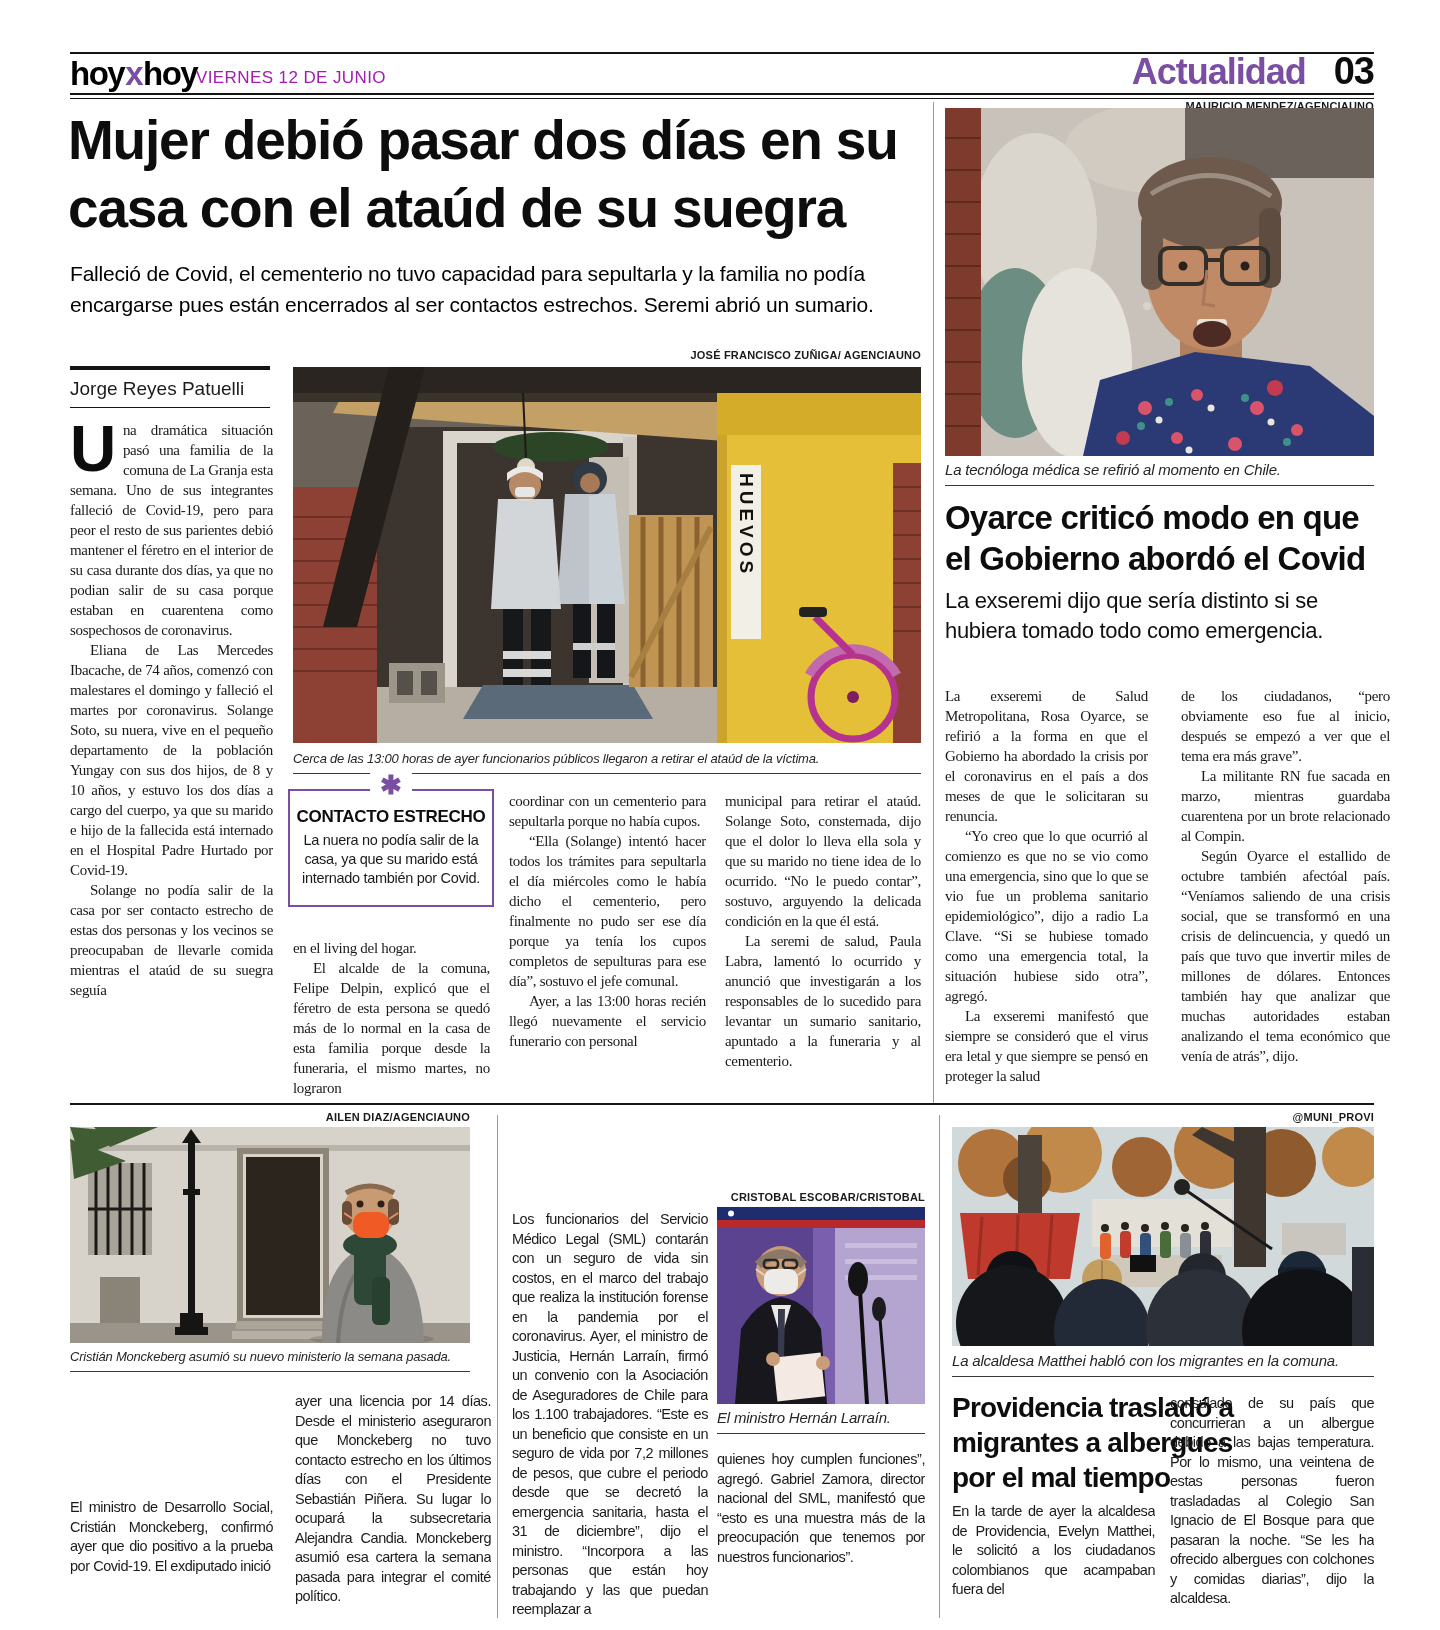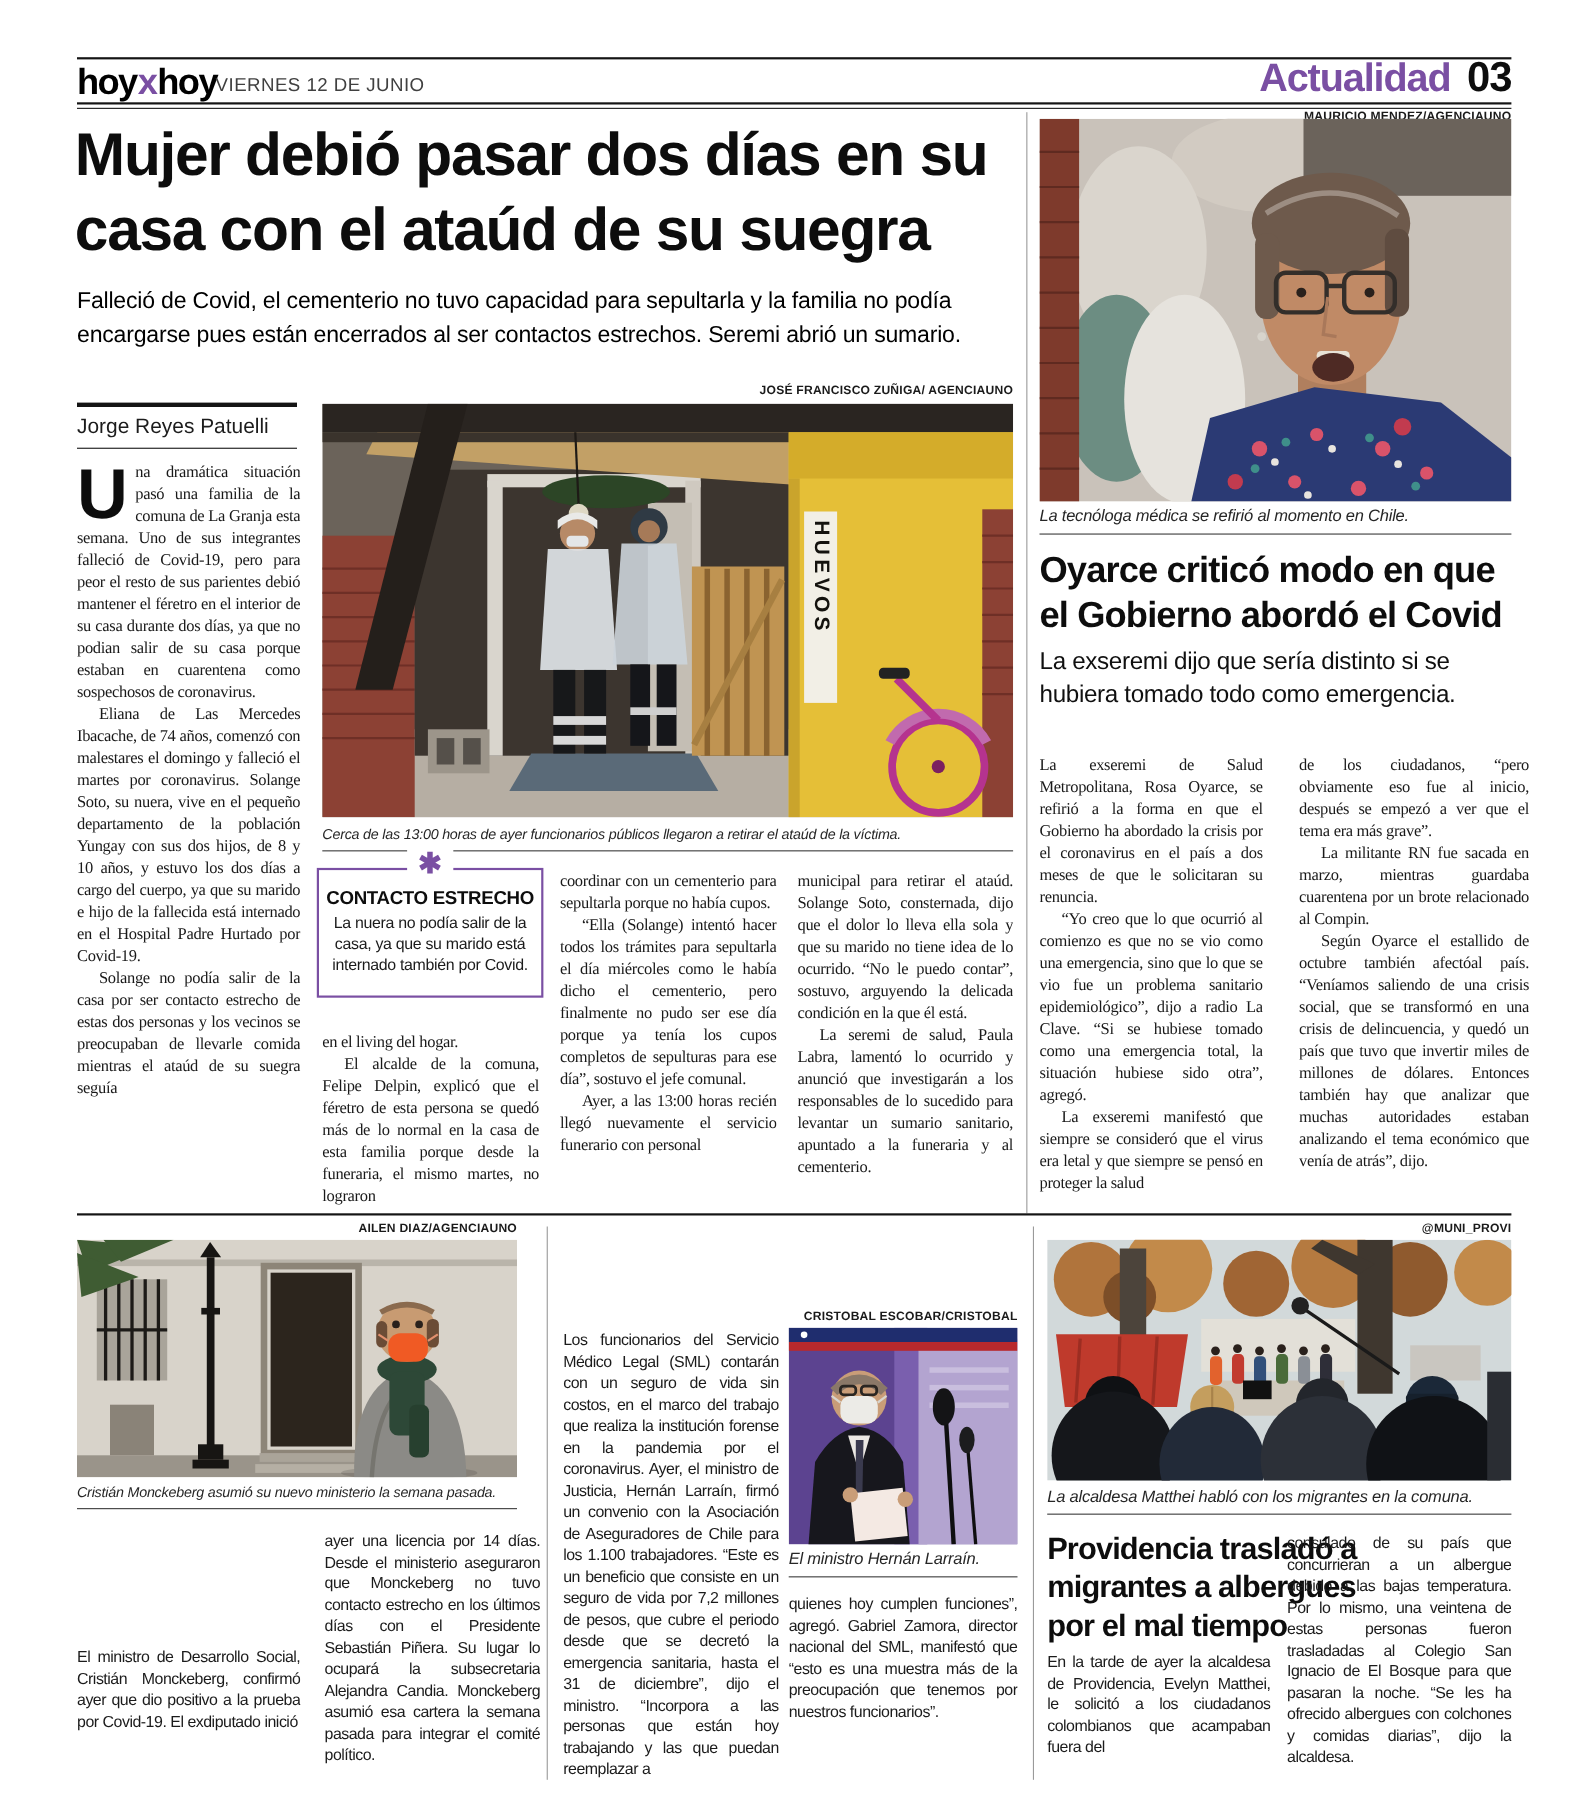--- a/index.html
+++ b/index.html
@@ -5,21 +5,21 @@
   html,body{margin:0;padding:0;background:#e8e8e8;}
   .page{position:relative;width:1440px;height:1630px;background:#fff;overflow:hidden;
         font-family:"Liberation Sans",sans-serif;color:#111;margin:0 auto;}
   .abs{position:absolute;}
   .rule{background:#141414;}
   .vdiv{position:absolute;width:1px;background:#9a9a9a;}
 
   
   .logo{font-size:33px;font-weight:bold;letter-spacing:-1.5px;color:#000;}
   .logo .x{color:var(--accent,#7a4fa3);padding:0 1px;}
-  .date{font-size:17px;letter-spacing:.4px;color:#404040;}
+  .date{font-size:17px;letter-spacing:.4px;color:#a21caf;}
   .section{font-size:36px;font-weight:bold;letter-spacing:-1px;color:var(--accent,#7a4fa3);}
   .pagenum{font-size:38px;font-weight:bold;letter-spacing:-1px;color:#0d0d0d;}
 
   .headline-xl{font-size:55px;line-height:68px;font-weight:bold;letter-spacing:-1.2px;white-space:pre-line;color:#0d0d0d;}
   .subhead-xl{font-size:21px;line-height:31px;letter-spacing:-0.2px;white-space:pre-line;color:#000;}
   .headline-lg{font-size:33px;line-height:41px;font-weight:bold;letter-spacing:-0.8px;white-space:pre-line;color:#0d0d0d;}
   .subhead-lg{font-size:22px;line-height:30px;letter-spacing:-0.3px;white-space:pre-line;color:#101010;}
   .headline-md{font-size:28px;line-height:35px;font-weight:bold;letter-spacing:-0.8px;white-space:pre-line;color:#0d0d0d;}
   .headline-sm{font-size:21px;line-height:27px;font-weight:bold;letter-spacing:-0.4px;white-space:pre-line;color:#0d0d0d;}
 
@@ -50,21 +50,21 @@
   svg{display:block;}
 </style>
 </head>
 <body>
 
 <div class="page">
 
   <div class="abs rule" style="left:70px;top:52px;width:1304px;height:2px;"></div>
   <div class="abs logo" style="left:70px;top:55px;"><span>hoy</span><span class="x">x</span><span>hoy</span></div>
   <div class="abs date" style="left:196px;top:68px;">VIERNES 12 DE JUNIO</div>
-  <div class="abs" style="right:66px;top:50px;display:flex;gap:15px;align-items:baseline;">
+  <div class="abs" style="right:66px;top:50px;display:flex;gap:28px;align-items:baseline;">
     <span class="section">Actualidad</span>
     <span class="pagenum">03</span>
   </div>
   <div class="abs rule" style="left:70px;top:93px;width:1304px;height:2px;"></div>
   <div class="abs rule" style="left:70px;top:98px;width:1304px;height:1px;"></div>
 
   <div class="abs credit" style="left:974px;top:100px;width:400px;">MAURICIO MENDEZ/AGENCIAUNO</div>
 
   <div class="abs headline-xl" style="left:68px;top:106px;width:862px;">Mujer debió pasar dos días en su
 casa con el ataúd de su suegra</div>

